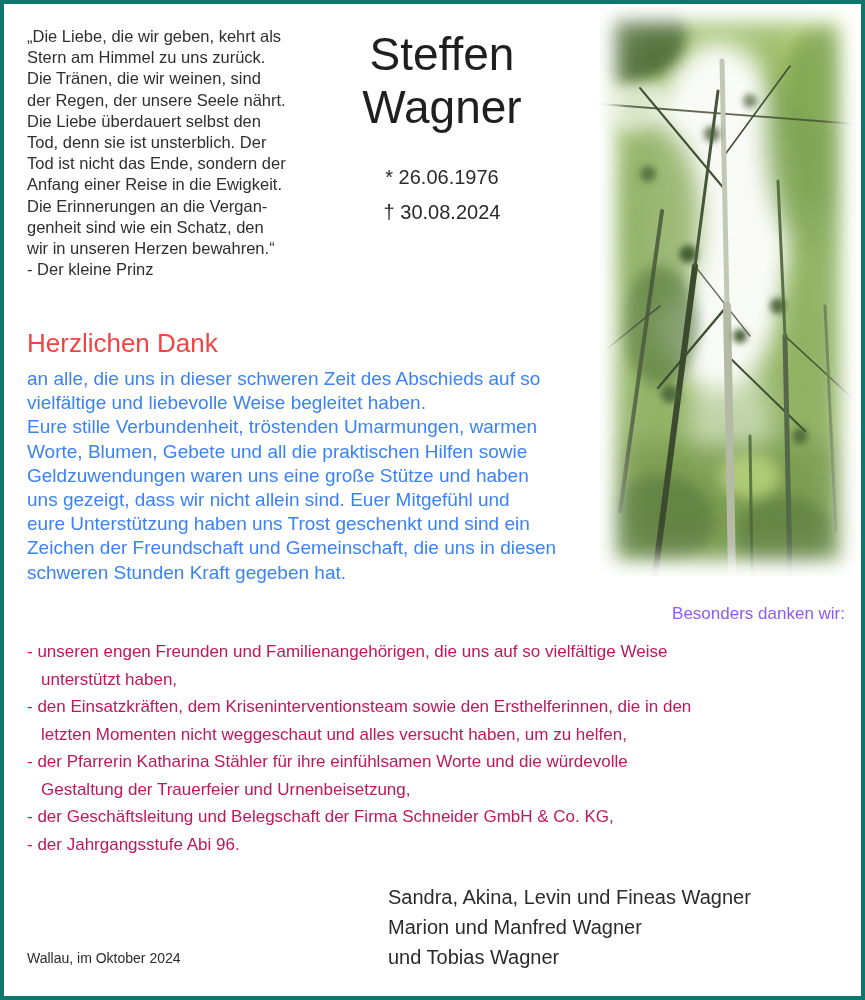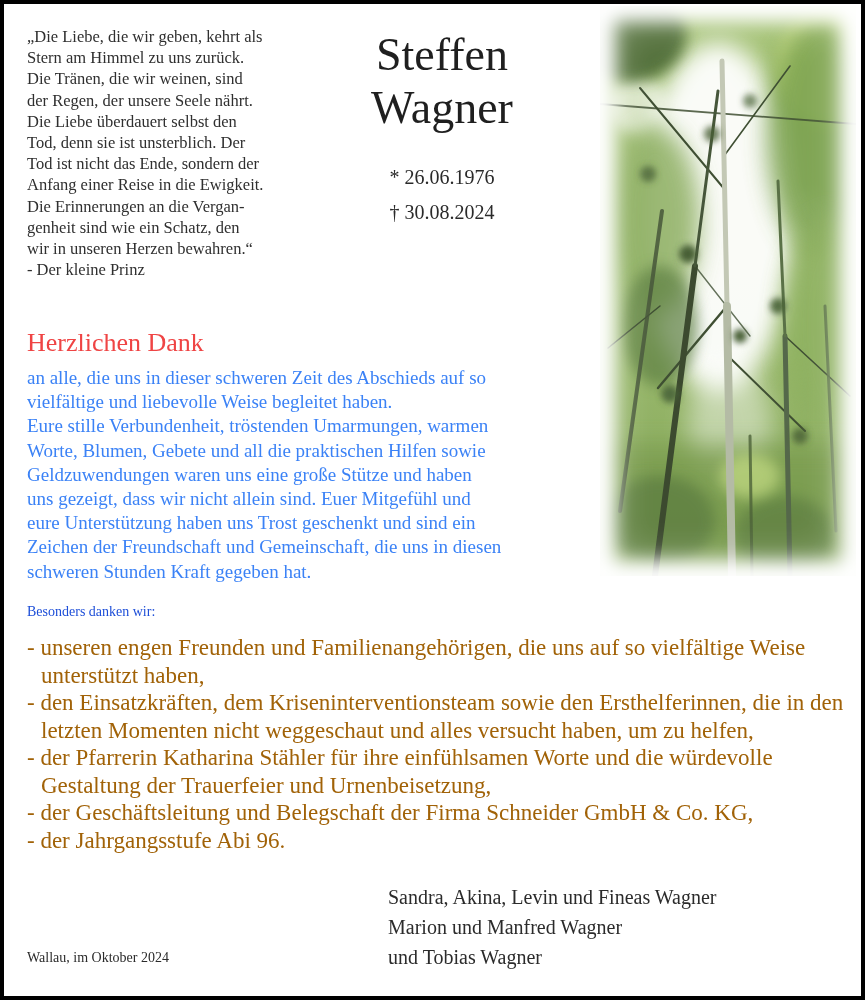--- a/index.html
+++ b/index.html
@@ -1,40 +1,40 @@
 <!DOCTYPE html>
 <html lang="de"><head>
 <meta charset="utf-8">
 <style>
   html,body{margin:0;padding:0;background:#e8e8e8;}
   .page{
     width:865px;height:1000px;box-sizing:border-box;position:relative;
-    background:#ffffff;border:4px solid #000000;overflow:hidden;
-    font-family:Liberation Serif, serif;color:#2b2b2b;
+    background:#ffffff;border:4px solid #0f766e;overflow:hidden;
+    font-family:Liberation Sans, sans-serif;color:#2b2b2b;
   }
   .pre{white-space:pre-line;}
   
   .quote{position:absolute;left:23px;top:22px;width:300px;font-size:16.5px;line-height:21.2px;color:#2f2f2f;}
   
   .header{position:absolute;left:316px;top:24px;width:244px;text-align:center;}
   .notice-type{font-size:18px;letter-spacing:1.6px;color:#2a2a2a;}
   .deceased-name{font-size:46px;line-height:53px;color:#1f1f1f;}
   .dates{margin-top:26px;font-size:20px;line-height:35px;color:#2a2a2a;}
   
   .photo{position:absolute;left:596px;top:2px;width:256px;height:570px;overflow:hidden;}
   .photo svg{display:block;width:100%;height:100%;}
   .photo-fade{position:absolute;inset:0;box-shadow:inset 0 0 18px 14px #ffffff, inset 0 0 40px 10px rgba(255,255,255,.55);pointer-events:none;}
   
   .main{position:absolute;left:23px;top:324px;width:585px;}
   .main h2{margin:0 0 8px 0;font-size:26px;font-weight:400;color:#ef4444;}
   .main-body{font-size:19px;line-height:24.2px;color:#3b82f6;}
   
   .special{position:absolute;left:23px;top:600px;width:818px;}
-  .special-heading{font-size:14px;color:#1d4ed8;}
-  .special-list{margin-top:14px;font-size:23px;line-height:27.5px;color:#a16207;}
+  .special-heading{font-size:17px;color:#8b5cf6;text-align:right;}
+  .special-list{margin-top:14px;font-size:17px;line-height:27.5px;color:#be185d;}
   .special-item{padding-left:14px;text-indent:-14px;}
   
   .signatures{position:absolute;left:384px;top:878px;font-size:20px;line-height:30px;color:#2b2b2b;}
   .place-date{position:absolute;left:23px;top:946px;font-size:14px;color:#2b2b2b;}
 </style>
 </head>
 <body>
 
 <div class="page">
 

